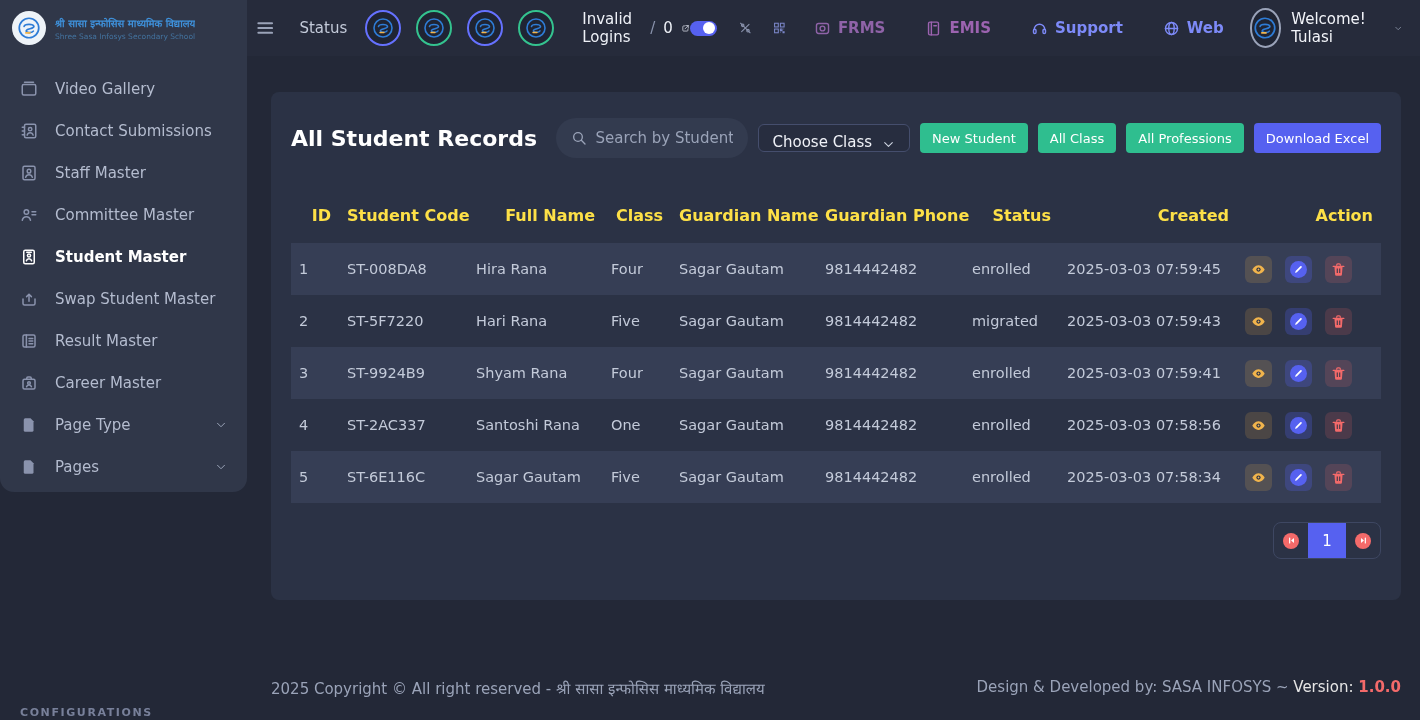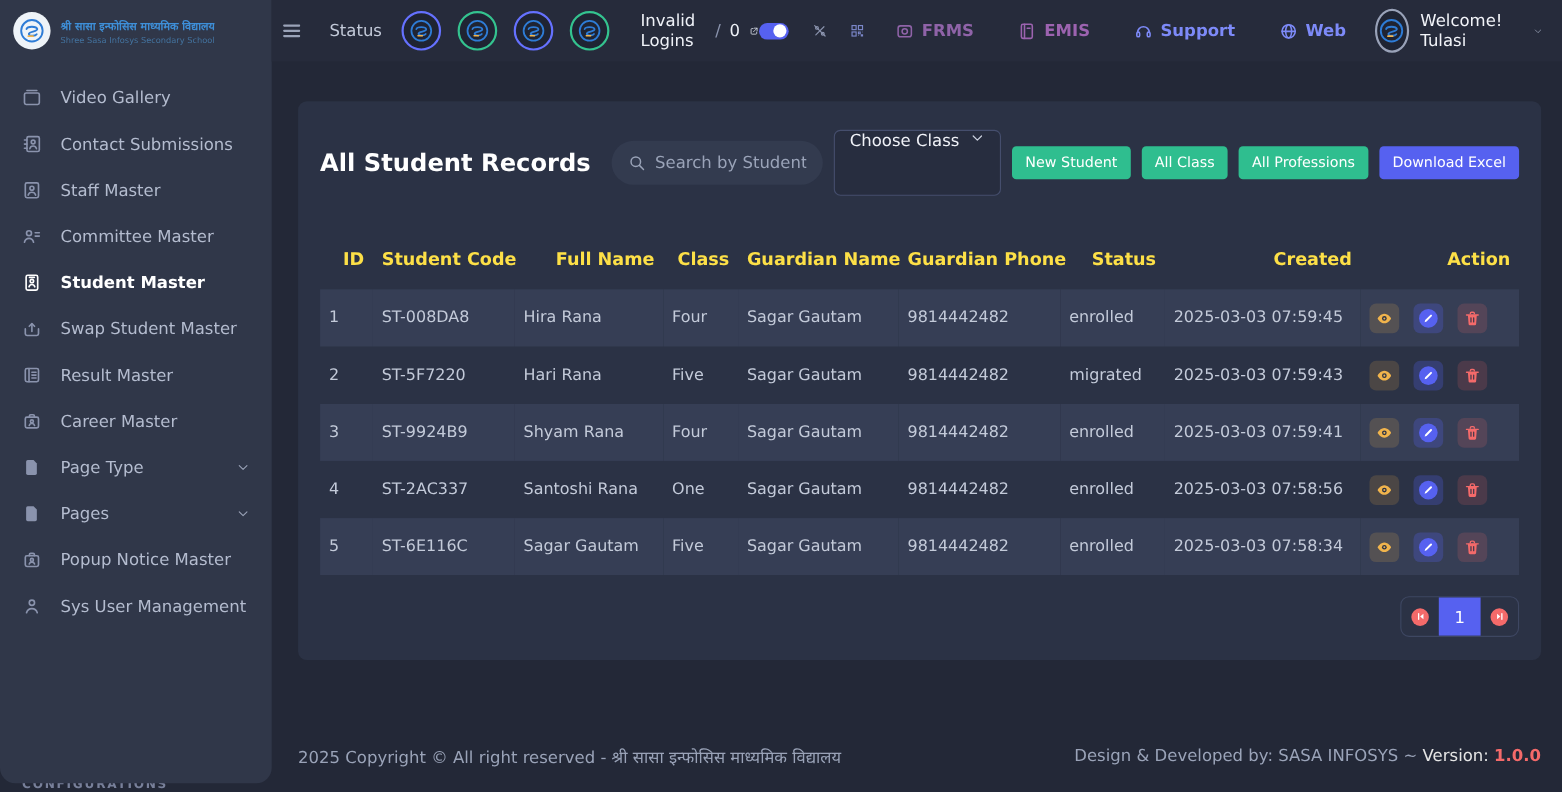--- a/index.html
+++ b/index.html
@@ -3,21 +3,21 @@
 <meta charset="utf-8">
 <style>
   *{box-sizing:border-box;margin:0;padding:0}
   html,body{background:#1b202d}
   .app{position:relative;width:1420px;height:720px;overflow:hidden;
        background:#232837;color:#c3cad9;
        font-family:"DejaVu Sans","Liberation Sans",sans-serif;font-size:15px}
   svg{width:100%;height:100%;display:block}
 
   
-  .sidebar{position:absolute;left:0;top:0;width:247px;height:712px;
+  .sidebar{position:absolute;left:0;top:0;width:247px;height:492px;
            background:#303749;border-radius:0 0 14px 14px;z-index:2;overflow:hidden}
   .brand{display:flex;align-items:center;gap:9px;height:56px;padding:0 12px}
   .brand-logo{width:34px;height:34px;border-radius:50%;background:#eef3f8;
               display:flex;align-items:center;justify-content:center;flex:none}
   .brand-logo .glyph{width:26px;height:26px}
   .brand-text{display:flex;flex-direction:column;gap:2px;overflow:hidden}
   .brand-l1{color:#3e8fd8;font-size:10px;font-weight:bold;white-space:nowrap}
   .brand-l2{color:#43739f;font-size:7.5px;white-space:nowrap}
   .side-nav{padding-top:12px}
   .side-item{display:flex;align-items:center;gap:17px;padding:12px 20px;
@@ -64,22 +64,22 @@
         border-radius:8px;padding:26px 20px 0}
   .card-top{display:flex;align-items:center}
   .page-title{color:#ffffff;font-size:22px;font-weight:bold}
   .controls{margin-left:auto;display:flex;align-items:center;gap:10px}
   .search{width:192px;height:40px;border-radius:20px;background:#333b4f;display:flex;
           align-items:center;gap:9px;padding:0 15px;overflow:hidden}
   .search .icon{width:16px;height:16px;color:#9aa3b8;flex:none}
   .search input{background:transparent;border:none;outline:none;color:#c3cad9;
                 font-size:15px;width:100%;font-family:inherit}
   .search input::placeholder{color:#9aa3b8}
-  .select{height:60px;border:1px solid #454e6d;border-radius:6px;background:#272d3f;
-          display:flex;align-items:flex-start;gap:10px;padding:0 14px;color:#f0f2f8;cursor:pointer}
+  .select{height:28px;border:1px solid #454e6d;border-radius:6px;background:#272d3f;
+          display:flex;align-items:flex-end;gap:10px;padding:0 14px;color:#f0f2f8;cursor:pointer}
   .select .chev{width:13px;height:13px;color:#cdd3e0}
   .btn{height:30px;border:none;border-radius:4px;padding:0 12px;background:var(--c,#2fbe8f);
        color:#fff;font-size:13px;font-family:inherit;font-weight:500;cursor:pointer;white-space:nowrap}
 
   
   table{width:100%;border-collapse:collapse;margin-top:30px;table-layout:fixed}
   th{text-align:right;color:#fde047;font-weight:bold;font-size:16px;padding:18px 8px;white-space:nowrap}
   td{padding:0 8px;height:52px;color:#c3cad9;font-size:14.5px;white-space:nowrap;overflow:hidden}
   tbody tr.odd{background:#363e55}
   .c-id{width:48px}.c-code{width:129px}.c-name{width:135px}.c-class{width:68px}

